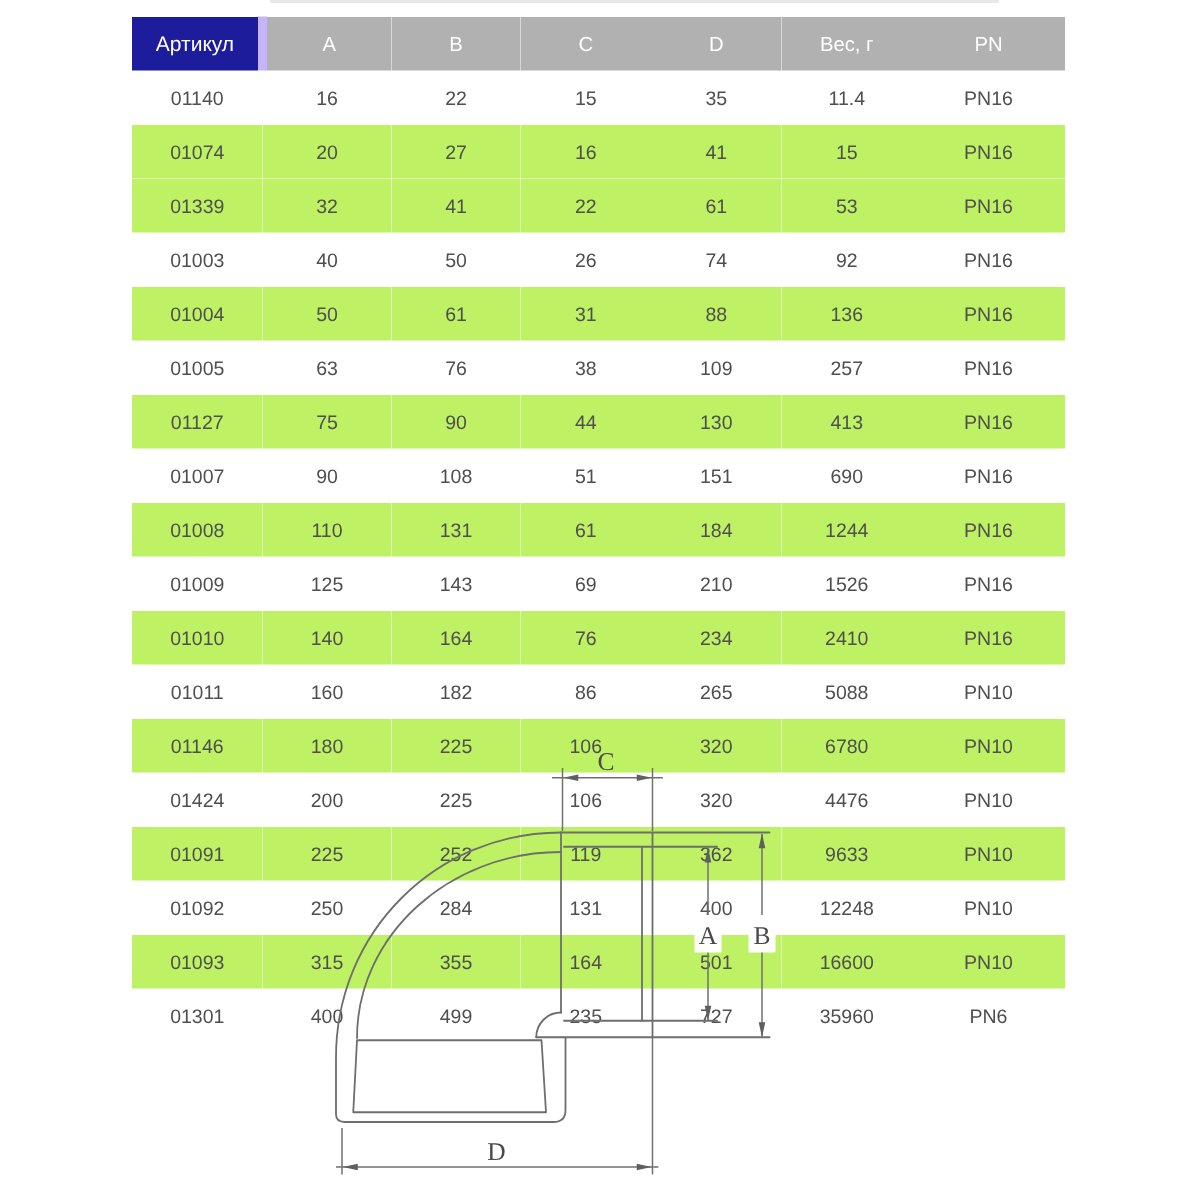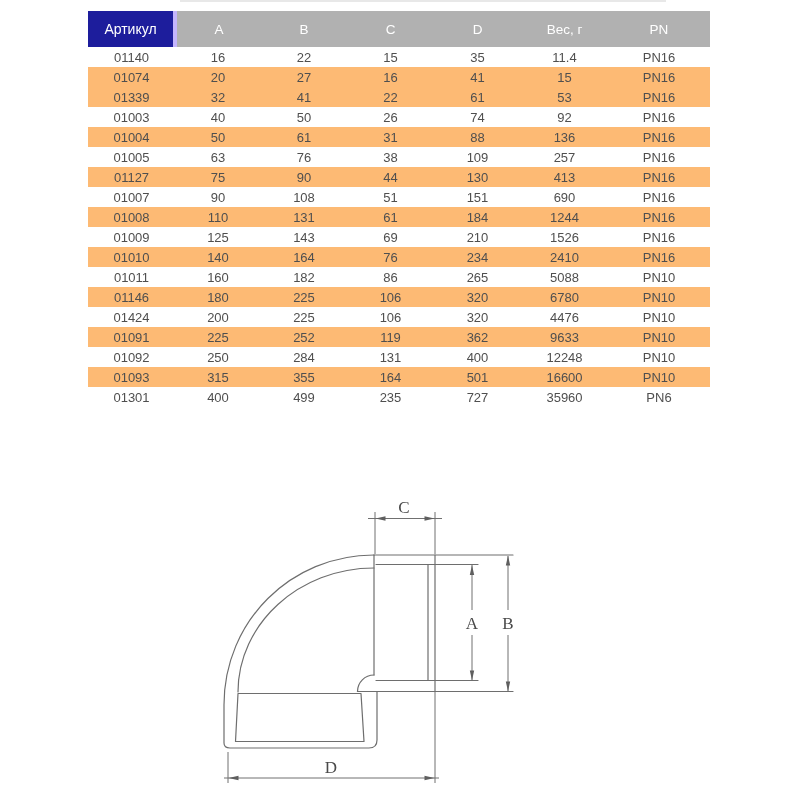--- a/index.html
+++ b/index.html
@@ -18,24 +18,24 @@
   }
   .spec-table th,.spec-table td{
     padding:0;text-align:center;vertical-align:middle;
     font-weight:normal;white-space:nowrap;overflow:hidden;
   }
   .spec-table thead tr{height:36px;}
   .spec-table thead th{
     background:#b1b1b1;color:#ffffff;font-size:13.5px;
   }
   .spec-table thead th.article-head{
-    background:#1d1d9c;border-right:4px solid #c4b5fd;font-size:14px;
-  }
-  .spec-table tbody tr{height:20px;background:#ffffff;}
-  .spec-table tbody tr.striped{background:#fdba74;}
+    background:#1d1d9c;border-right:6px solid #c4b5fd;font-size:14px;
+  }
+  .spec-table tbody tr{height:36px;background:#ffffff;}
+  .spec-table tbody tr.striped{background:#bef264;}
   .spec-table tbody td{color:#4f4f4f;font-size:13px;}
 
   
   .drawing-wrap{position:absolute;left:150px;top:490px;width:400px;height:310px;}
   .obj{stroke:#6e6e6e;stroke-width:1.2;fill:none;stroke-linecap:round;}
   .dim{stroke:#707070;stroke-width:1;fill:none;}
   .arrow{fill:#5f5f5f;stroke:none;}
   .dimlabel{
     font-family:"Liberation Serif",serif;font-size:17px;fill:#4a4a4a;
     text-anchor:middle;

